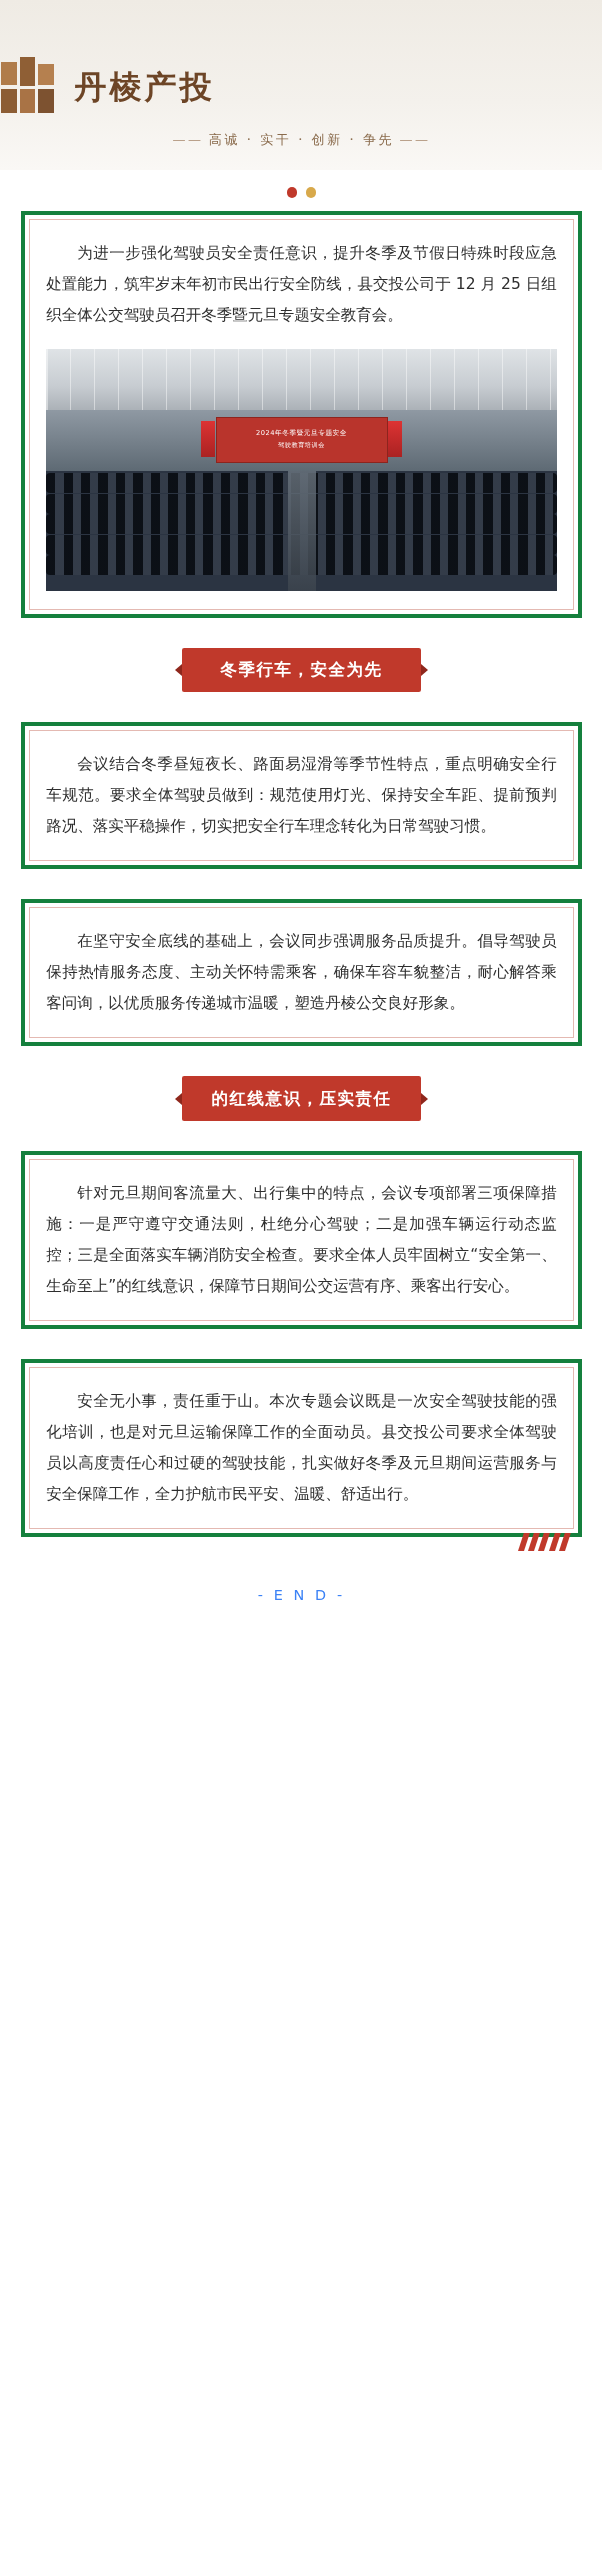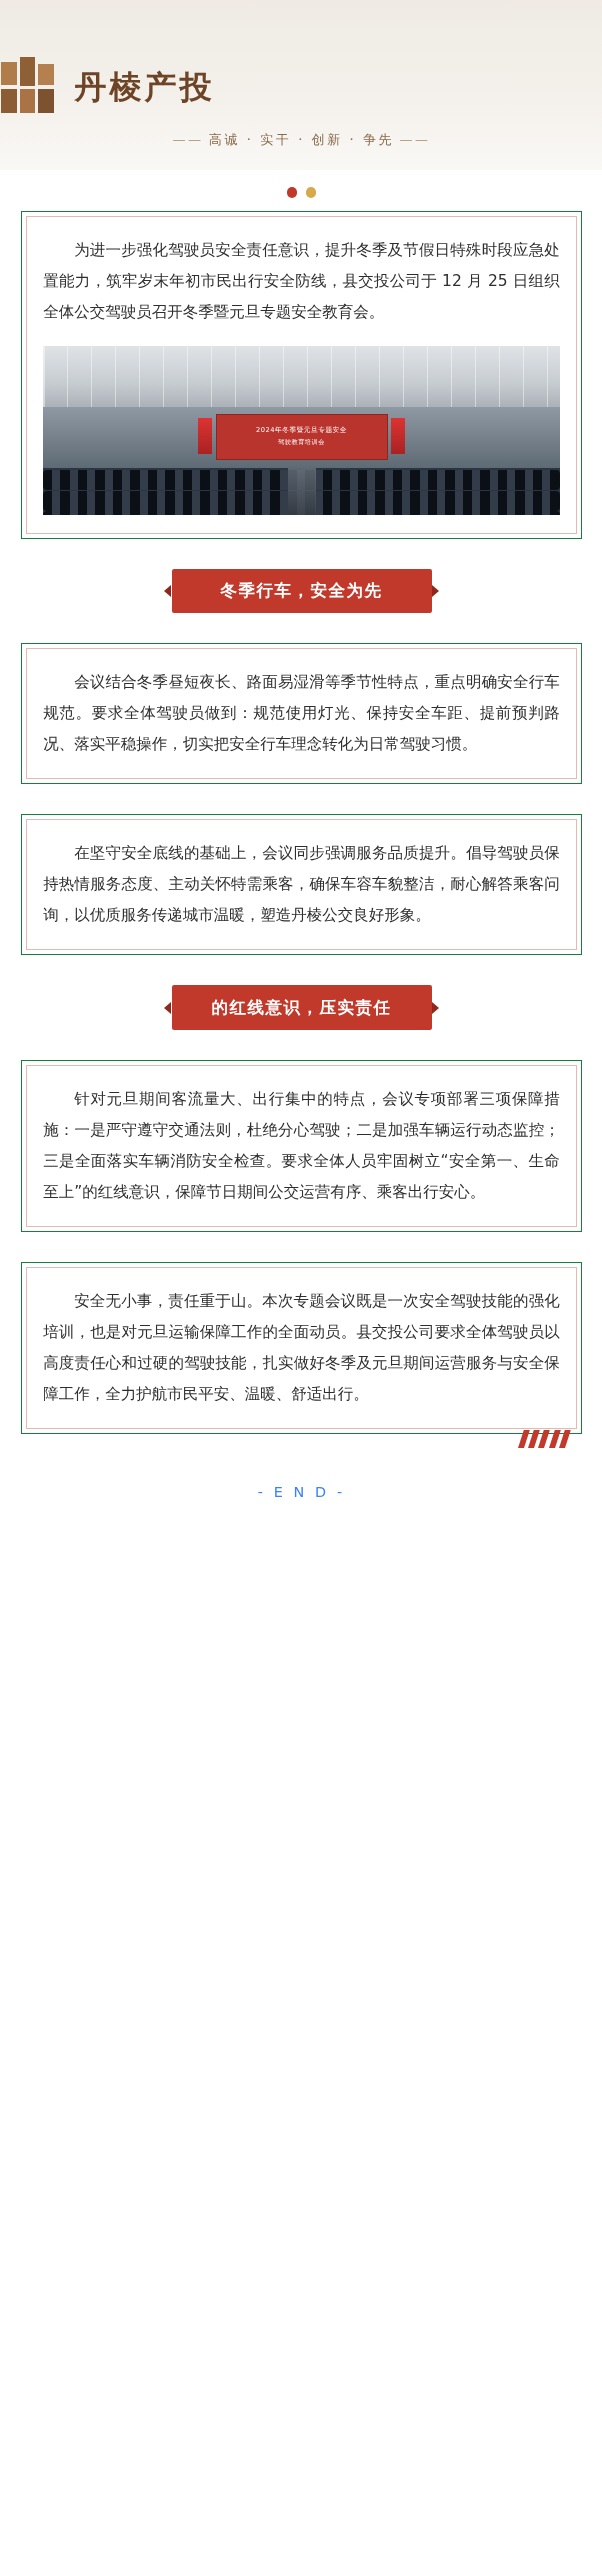--- a/index.html
+++ b/index.html
@@ -87,21 +87,21 @@
 
   
   .content {
     padding: 0 20.6px 0 20.6px;
     background: #ffffff;
   }
 
   
   .card {
     position: relative;
-    border: 1px solid #15803d;
+    border: 4px solid #15803d;
     background: #ffffff;
     margin: 0 0 30px 0;
     padding: 23px 21.6px 23px 21.6px;
     box-sizing: border-box;
   }
   .card.double::after {
     content: "";
     position: absolute;
     left: 4.1px; right: 4.1px; top: 4.1px; bottom: 4.1px;
     border: 0.5px solid #e4b9b2;
@@ -113,21 +113,21 @@
     line-height: 2.0;
     color: #2e2e2e;
     text-align: justify;
     text-indent: 2em;
     font-family: "DejaVu Sans", "Liberation Sans", sans-serif;
   }
 
   .photo {
     margin-top: 17.5px;
     width: 100%;
-    height: 169px;
+    height: 242px;
     position: relative;
     overflow: hidden;
     background: #1e2a3a;
   }
   .photo .ceiling {
     position: absolute; left:0; right:0; top:0; height: 62px;
     background: linear-gradient(to bottom, #dfe3e6 0%, #c7ccd1 60%, #aab0b6 100%);
   }
   .photo .ceiling-lines {
     position:absolute; left:0; right:0; top:0; height:62px;
@@ -167,21 +167,21 @@
     position:absolute; top: 122px; bottom: 0; left: 50%; width: 28px;
     transform: translateX(-50%);
     background: linear-gradient(to bottom, #6b757f, #3d454e);
     opacity:.8;
   }
 
   
   .banner {
     display: block;
     margin: 0 auto 30px auto;
-    width: 260px;
+    width: 239px;
     background: #c0392b;
     color: #ffffff;
     text-align: center;
     font-size: 16.5px;
     font-weight: bold;
     letter-spacing: 1.5px;
     padding: 11.3px 0;
     border-radius: 2.1px;
     font-family: "DejaVu Sans", "Liberation Sans", sans-serif;
     position: relative;

